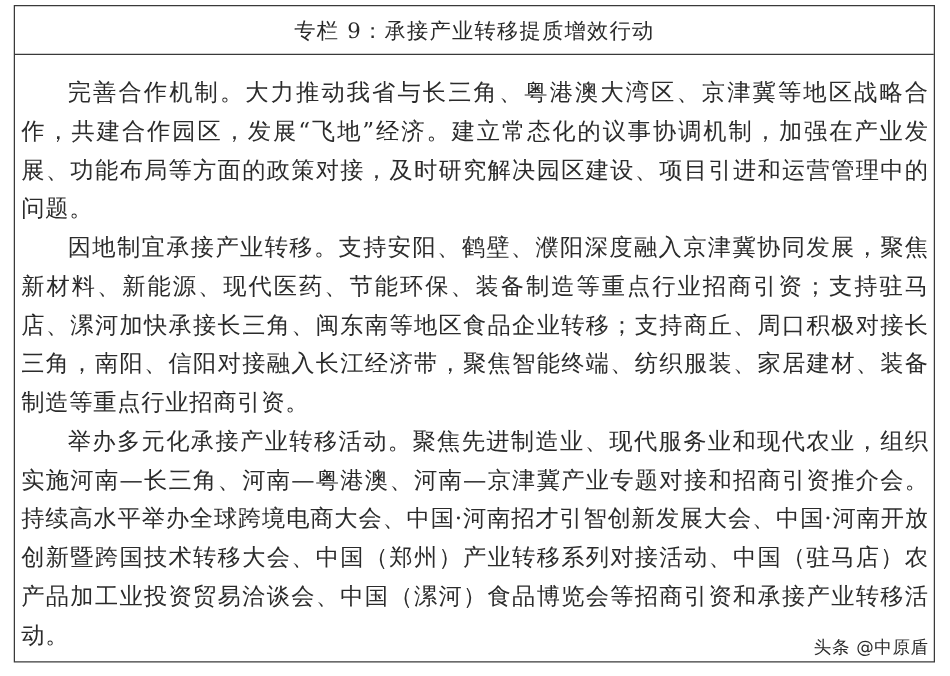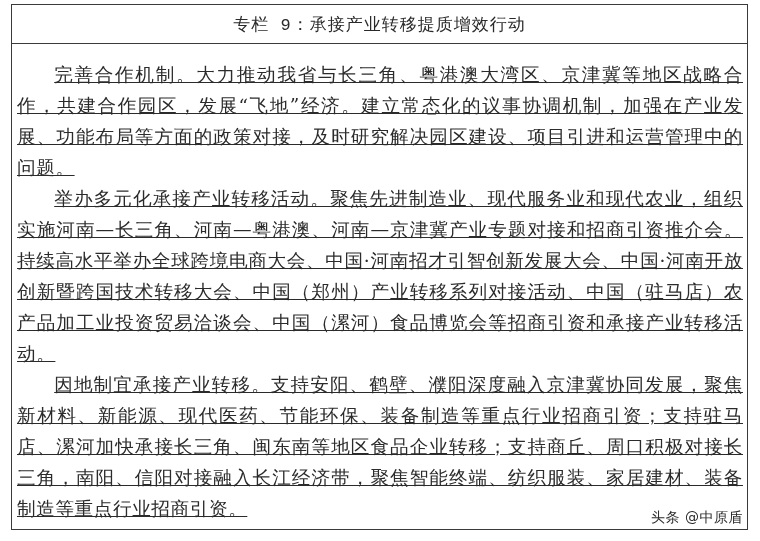--- a/index.html
+++ b/index.html
@@ -2,34 +2,34 @@
 <html><head>
 <meta charset="utf-8">
 <style>
   html, body { margin: 0; padding: 0; background: #ffffff; }
   body { width: 760px; height: 541px; position: relative; overflow: hidden;
          font-family: "DejaVu Serif", "Liberation Serif", serif; color: #2b2b2b; }
   .box { position: absolute; left: 11px; top: 4px; width: 735px; height: 524px;
          border: 1.5px solid #3a3a3a; box-sizing: content-box; }
   .header { height: 38px; border-bottom: 1.5px solid #3a3a3a; display: flex;
             align-items: center; justify-content: center; font-size: 17px;
-            letter-spacing: 1px; color: #2a2a2a; font-family: Liberation Mono, monospace; }
+            letter-spacing: 1px; color: #2a2a2a; }
   .content { padding: 15px 4px 0 5px; font-size: 18.6px; line-height: 31px;
-             text-align: justify; text-align-last: left; text-decoration: underline; }
+             text-align: justify; text-align-last: left; }
   .para { margin: 0; text-indent: 2em; letter-spacing: 0.6px; }
   .watermark { position: absolute; right: 4px; bottom: 2px; font-size: 14px;
                font-family: "DejaVu Sans", "Liberation Sans", sans-serif;
                color: #2a2a2a; letter-spacing: 0.5px; }
 </style>
 </head>
 <body>
 
 <div class="box">
   <div class="header">
     <span>专栏 9：承接产业转移提质增效行动</span>
   </div>
   <div class="content">
     <p class="para">完善合作机制。大力推动我省与长三角、粤港澳大湾区、京津冀等地区战略合作，共建合作园区，发展“飞地”经济。建立常态化的议事协调机制，加强在产业发展、功能布局等方面的政策对接，及时研究解决园区建设、项目引进和运营管理中的问题。</p>
+    <p class="para">因地制宜承接产业转移。支持安阳、鹤壁、濮阳深度融入京津冀协同发展，聚焦新材料、新能源、现代医药、节能环保、装备制造等重点行业招商引资；支持驻马店、漯河加快承接长三角、闽东南等地区食品企业转移；支持商丘、周口积极对接长三角，南阳、信阳对接融入长江经济带，聚焦智能终端、纺织服装、家居建材、装备制造等重点行业招商引资。</p>
     <p class="para">举办多元化承接产业转移活动。聚焦先进制造业、现代服务业和现代农业，组织实施河南—长三角、河南—粤港澳、河南—京津冀产业专题对接和招商引资推介会。持续高水平举办全球跨境电商大会、中国·河南招才引智创新发展大会、中国·河南开放创新暨跨国技术转移大会、中国（郑州）产业转移系列对接活动、中国（驻马店）农产品加工业投资贸易洽谈会、中国（漯河）食品博览会等招商引资和承接产业转移活动。</p>
-    <p class="para">因地制宜承接产业转移。支持安阳、鹤壁、濮阳深度融入京津冀协同发展，聚焦新材料、新能源、现代医药、节能环保、装备制造等重点行业招商引资；支持驻马店、漯河加快承接长三角、闽东南等地区食品企业转移；支持商丘、周口积极对接长三角，南阳、信阳对接融入长江经济带，聚焦智能终端、纺织服装、家居建材、装备制造等重点行业招商引资。</p>
   </div>
   <div class="watermark">头条 @中原盾</div>
 </div>
 
 </body></html>

